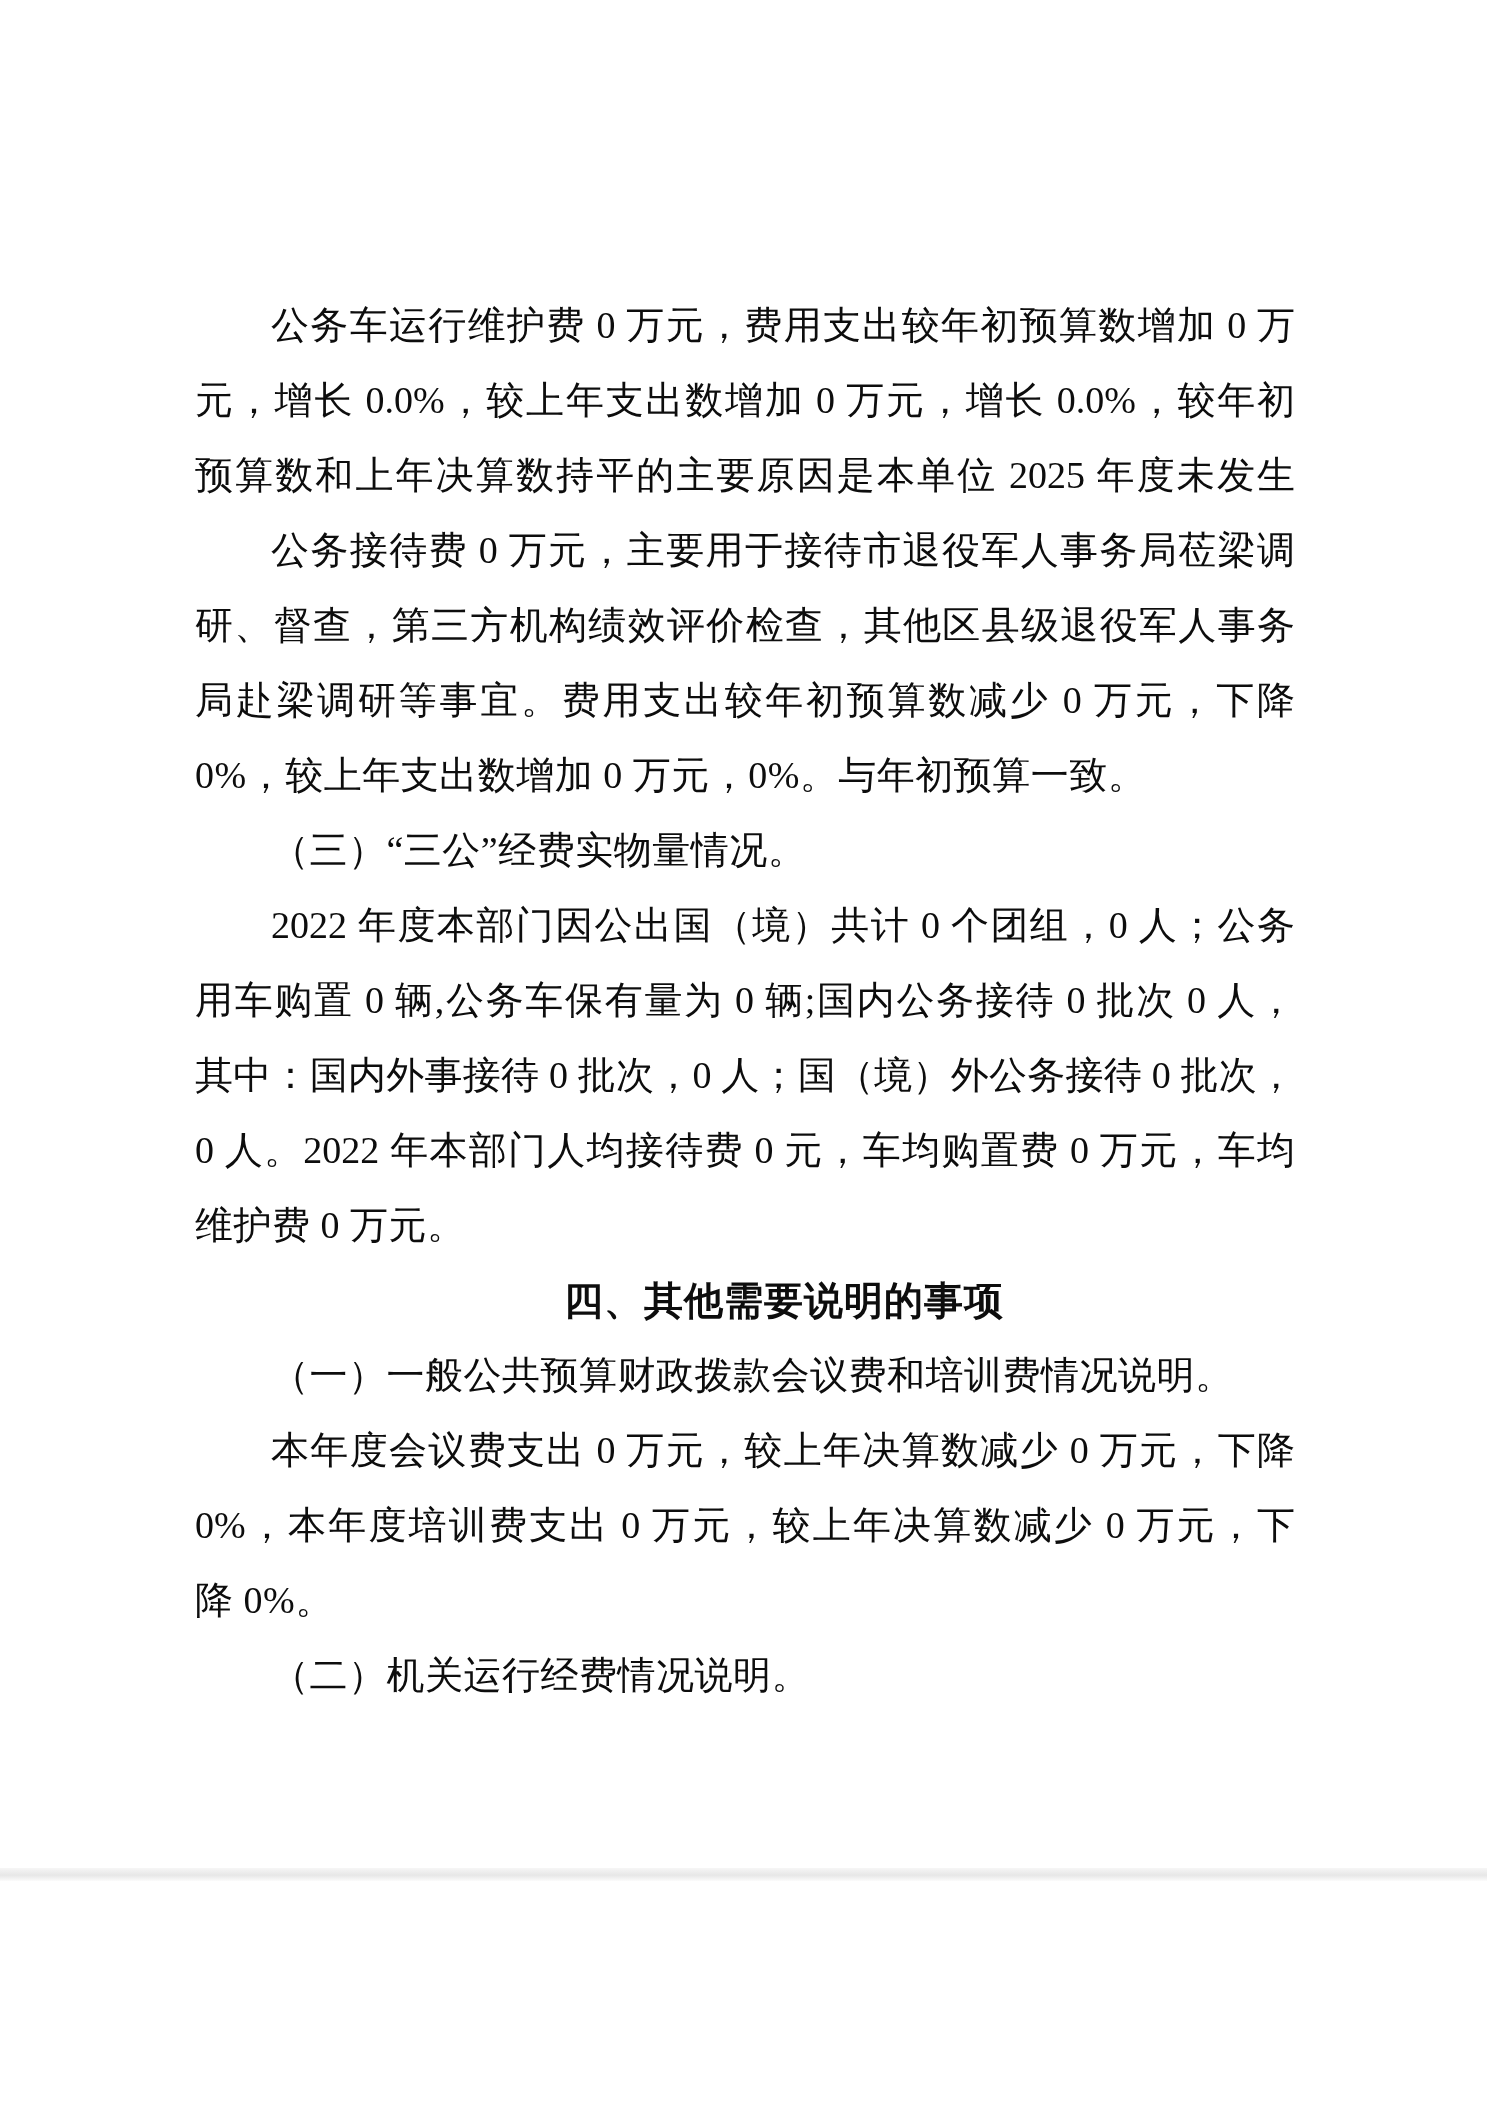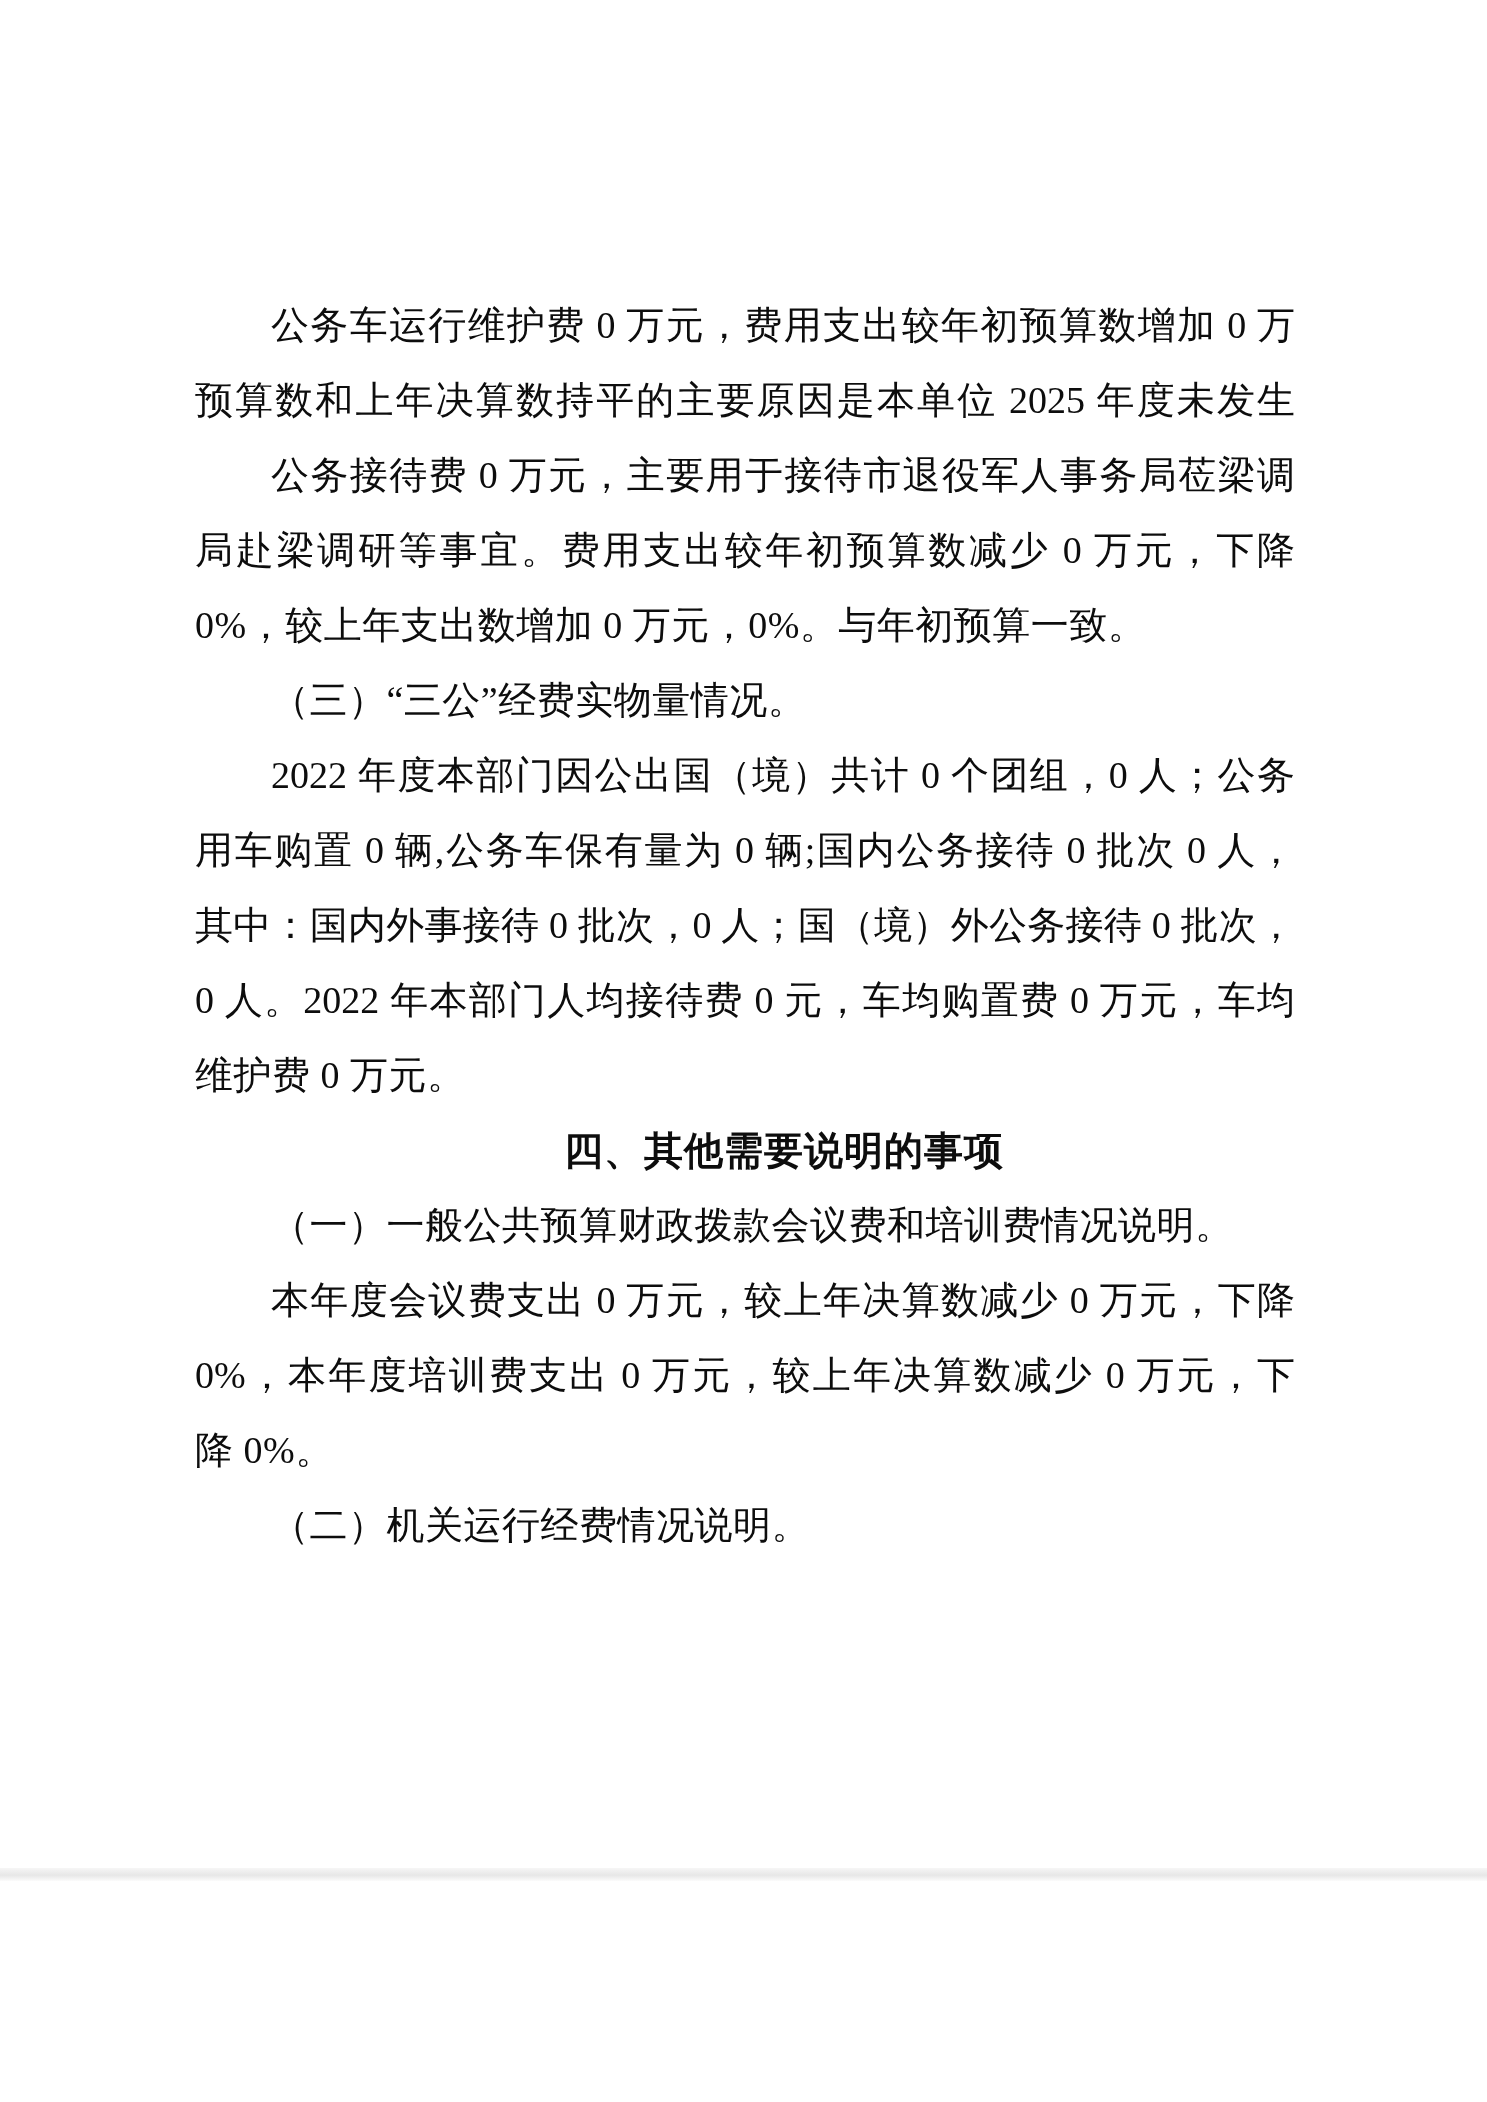--- a/index.html
+++ b/index.html
@@ -53,22 +53,24 @@
     height: 13px;
     background: linear-gradient(to bottom, #f6f6f6 0%, #e7e7e7 55%, #fbfbfb 100%);
   }
 </style>
 </head>
 <body>
 
 <div class="page">
   <div class="text-block">
     <div class="ln indent justify">公务车运行维护费 0 万元，费用支出较年初预算数增加 0 万</div>
+    <div class="ln justify">元，增长 0.0%，较上年支出数增加 0 万元，增长 0.0%，较年初</div>
     <div class="ln justify">预算数和上年决算数持平的主要原因是本单位 2025 年度未发生</div>
     <div class="ln indent justify">公务接待费 0 万元，主要用于接待市退役军人事务局莅梁调</div>
+    <div class="ln justify">研、督查，第三方机构绩效评价检查，其他区县级退役军人事务</div>
     <div class="ln justify">局赴梁调研等事宜。费用支出较年初预算数减少 0 万元，下降</div>
     <div class="ln">0%，较上年支出数增加 0 万元，0%。与年初预算一致。</div>
     <div class="ln indent">（三）“三公”经费实物量情况。</div>
     <div class="ln indent justify">2022 年度本部门因公出国（境）共计 0 个团组，0 人；公务</div>
     <div class="ln justify">用车购置 0 辆,公务车保有量为 0 辆;国内公务接待 0 批次 0 人，</div>
     <div class="ln justify">其中：国内外事接待 0 批次，0 人；国（境）外公务接待 0 批次，</div>
     <div class="ln justify">0 人。2022 年本部门人均接待费 0 元，车均购置费 0 万元，车均</div>
     <div class="ln">维护费 0 万元。</div>
     <div class="ln indent bold">四、其他需要说明的事项</div>
     <div class="ln indent">（一）一般公共预算财政拨款会议费和培训费情况说明。</div>

